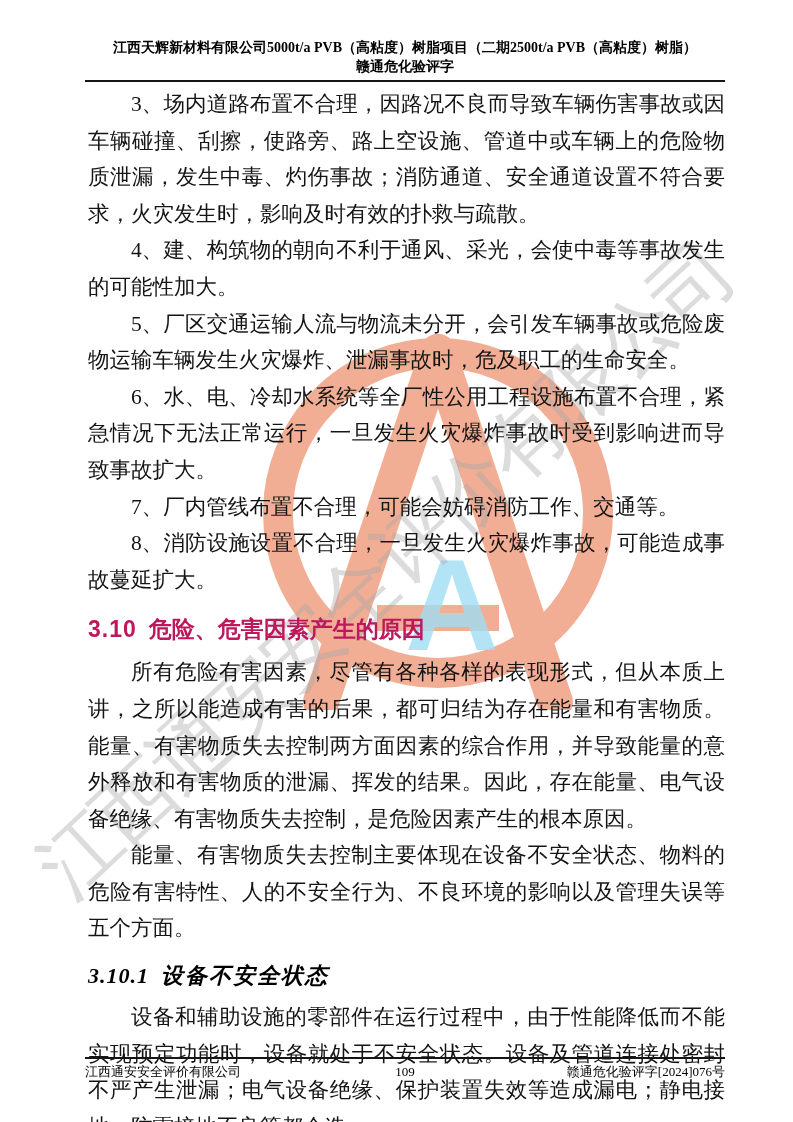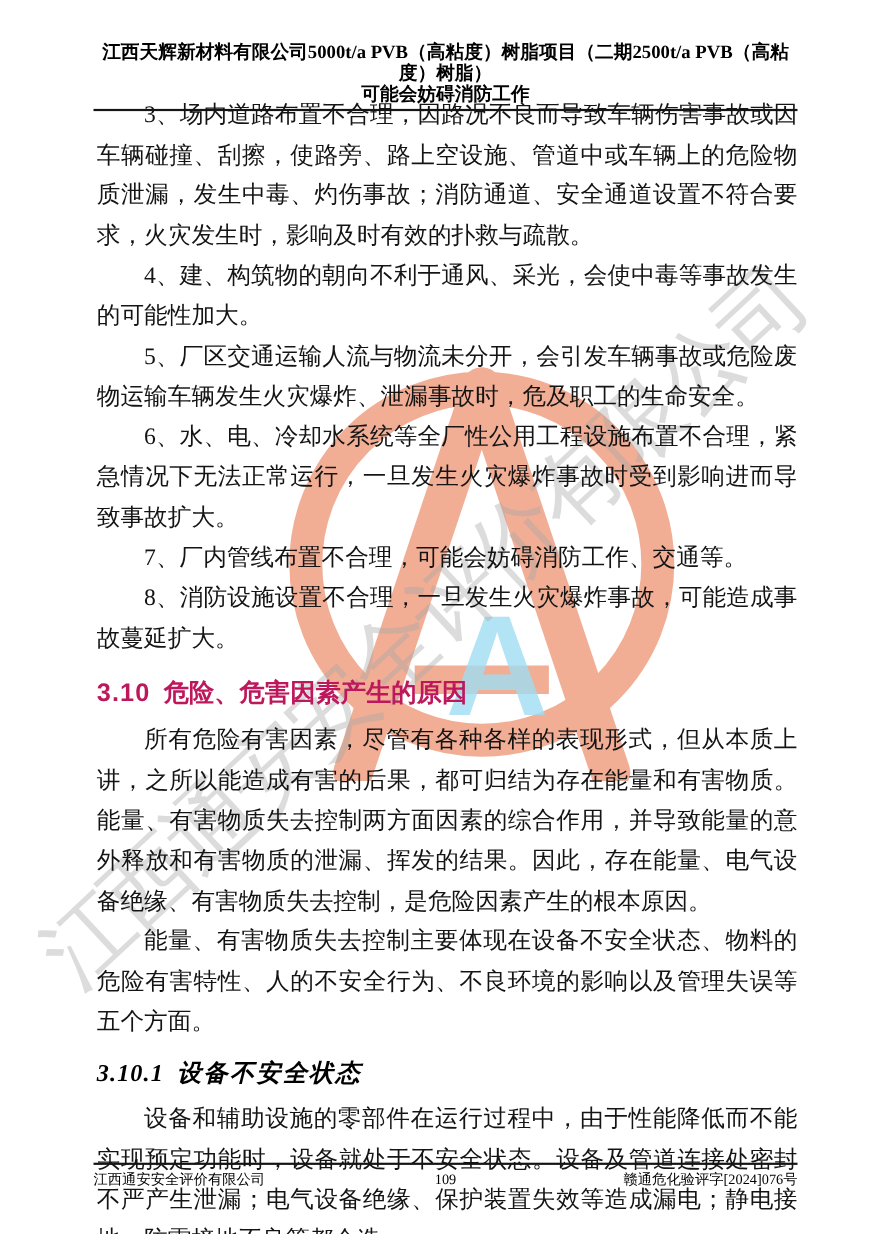--- a/index.html
+++ b/index.html
@@ -19,21 +19,21 @@
   }
   .wm-red{
     position:absolute;left:276px;top:738px;white-space:nowrap;
     font-family:"Liberation Sans","DejaVu Sans",sans-serif;
     font-size:62px;font-weight:700;letter-spacing:9px;
     color:rgba(222,58,58,0.55);
   }
   
   .header{
     position:absolute;z-index:1;top:38px;left:85px;width:640px;
-    text-align:center;font-weight:bold;font-size:17px;line-height:19px;
+    text-align:center;font-weight:bold;font-size:14px;line-height:19px;
     border-bottom:2px solid #151515;padding-bottom:4px;color:#000;
   }
   
   .content{
     position:absolute;z-index:1;top:86px;left:88px;width:637px;
     font-size:21.5px;line-height:36.6px;text-align:justify;color:#141414;
   }
   .content p{margin:0;text-indent:2em;}
   .sec-heading{
     margin:14px 0 8px;font-family:"Liberation Sans","DejaVu Sans",sans-serif;
@@ -69,21 +69,21 @@
       <path d="M122 288 L244 288" fill="none" stroke-width="26" stroke="#efa183"></path>
       <text x="150" y="320" font-size="130" font-weight="bold" font-family="Liberation Sans, DejaVu Sans, sans-serif" opacity="0.8" fill="#8fd8f2">A</text>
     </svg>
 
     <div class="wm-diagonal">江西通安安全评价有限公司</div>
 
   </div>
 
   <div class="header">
     <div>江西天辉新材料有限公司5000t/a PVB（高粘度）树脂项目（二期2500t/a PVB（高粘度）树脂）</div>
-    <div>可能会妨碍消防工作</div>
+    <div>赣通危化验评字</div>
   </div>
 
   <div class="content">
     <p>3、场内道路布置不合理，因路况不良而导致车辆伤害事故或因车辆碰撞、刮擦，使路旁、路上空设施、管道中或车辆上的危险物质泄漏，发生中毒、灼伤事故；消防通道、安全通道设置不符合要求，火灾发生时，影响及时有效的扑救与疏散。</p>
     <p>4、建、构筑物的朝向不利于通风、采光，会使中毒等事故发生的可能性加大。</p>
     <p>5、厂区交通运输人流与物流未分开，会引发车辆事故或危险废物运输车辆发生火灾爆炸、泄漏事故时，危及职工的生命安全。</p>
     <p>6、水、电、冷却水系统等全厂性公用工程设施布置不合理，紧急情况下无法正常运行，一旦发生火灾爆炸事故时受到影响进而导致事故扩大。</p>
     <p>7、厂内管线布置不合理，可能会妨碍消防工作、交通等。</p>
     <p>8、消防设施设置不合理，一旦发生火灾爆炸事故，可能造成事故蔓延扩大。</p>
 

